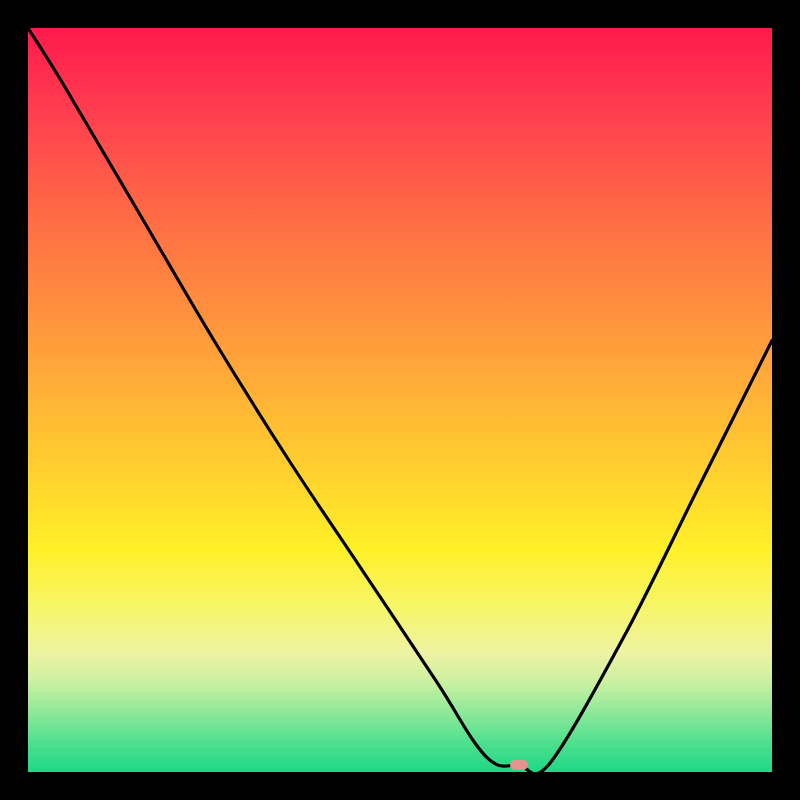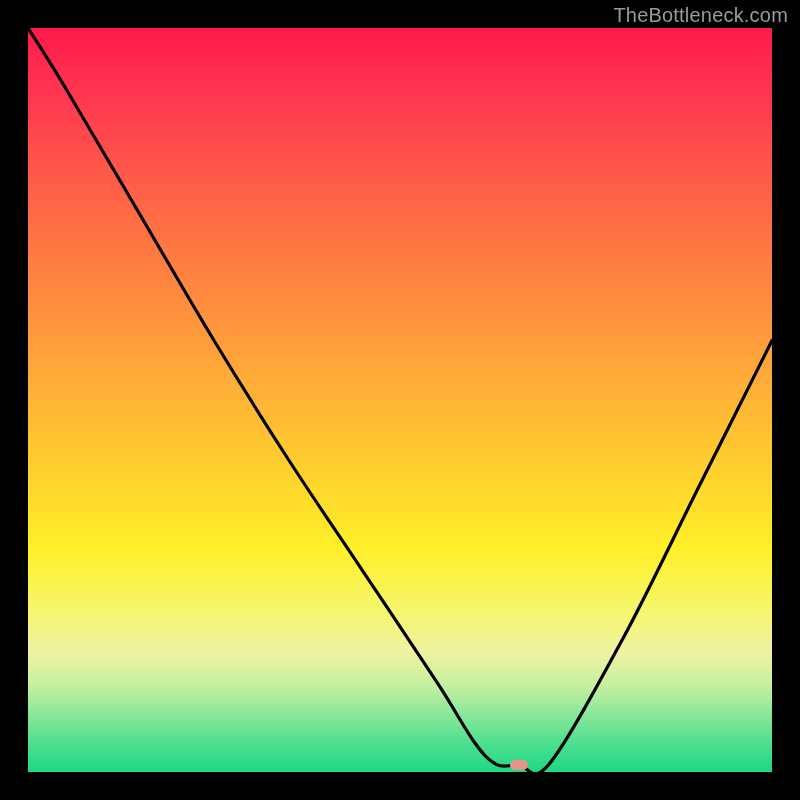--- a/index.html
+++ b/index.html
@@ -75,15 +75,14 @@
   <div class="plot-area">
 
     <svg class="curve" viewBox="0 0 744 744" preserveAspectRatio="none">
       <path id="curve-path" fill="none" stroke="#000" stroke-width="3.2" stroke-linejoin="round" stroke-linecap="round" d="M 0.0 0.0 C 6.2 9.9, 18.6 28.5, 37.2 59.5 C 55.8 90.5, 86.8 143.8, 111.6 186.0 C 136.4 228.2, 161.2 271.6, 186.0 312.5 C 210.8 353.4, 235.6 393.1, 260.4 431.5 C 285.2 470.0, 310.0 505.9, 334.8 543.1 C 359.6 580.3, 390.6 626.2, 409.2 654.7 C 427.8 683.2, 436.5 700.6, 446.4 714.2 C 456.3 727.9, 461.3 732.8, 468.7 736.6 C 476.2 740.3, 482.4 736.6, 491.0 736.6 C 499.7 736.6, 503.4 757.6, 520.8 736.6 C 538.2 715.5, 570.4 656.0, 595.2 610.1 C 620.0 564.2, 644.8 510.9, 669.6 461.3 C 694.4 411.7, 731.6 337.3, 744.0 312.5"></path>
     </svg>
 
     <div id="min-marker" class="marker" style="left: 491.04px; top: 736.56px;"></div>
 
   </div>
 
-  <div class="watermark">TheBottleneck.com</div>
 
 </div>
 
 </body></html>

